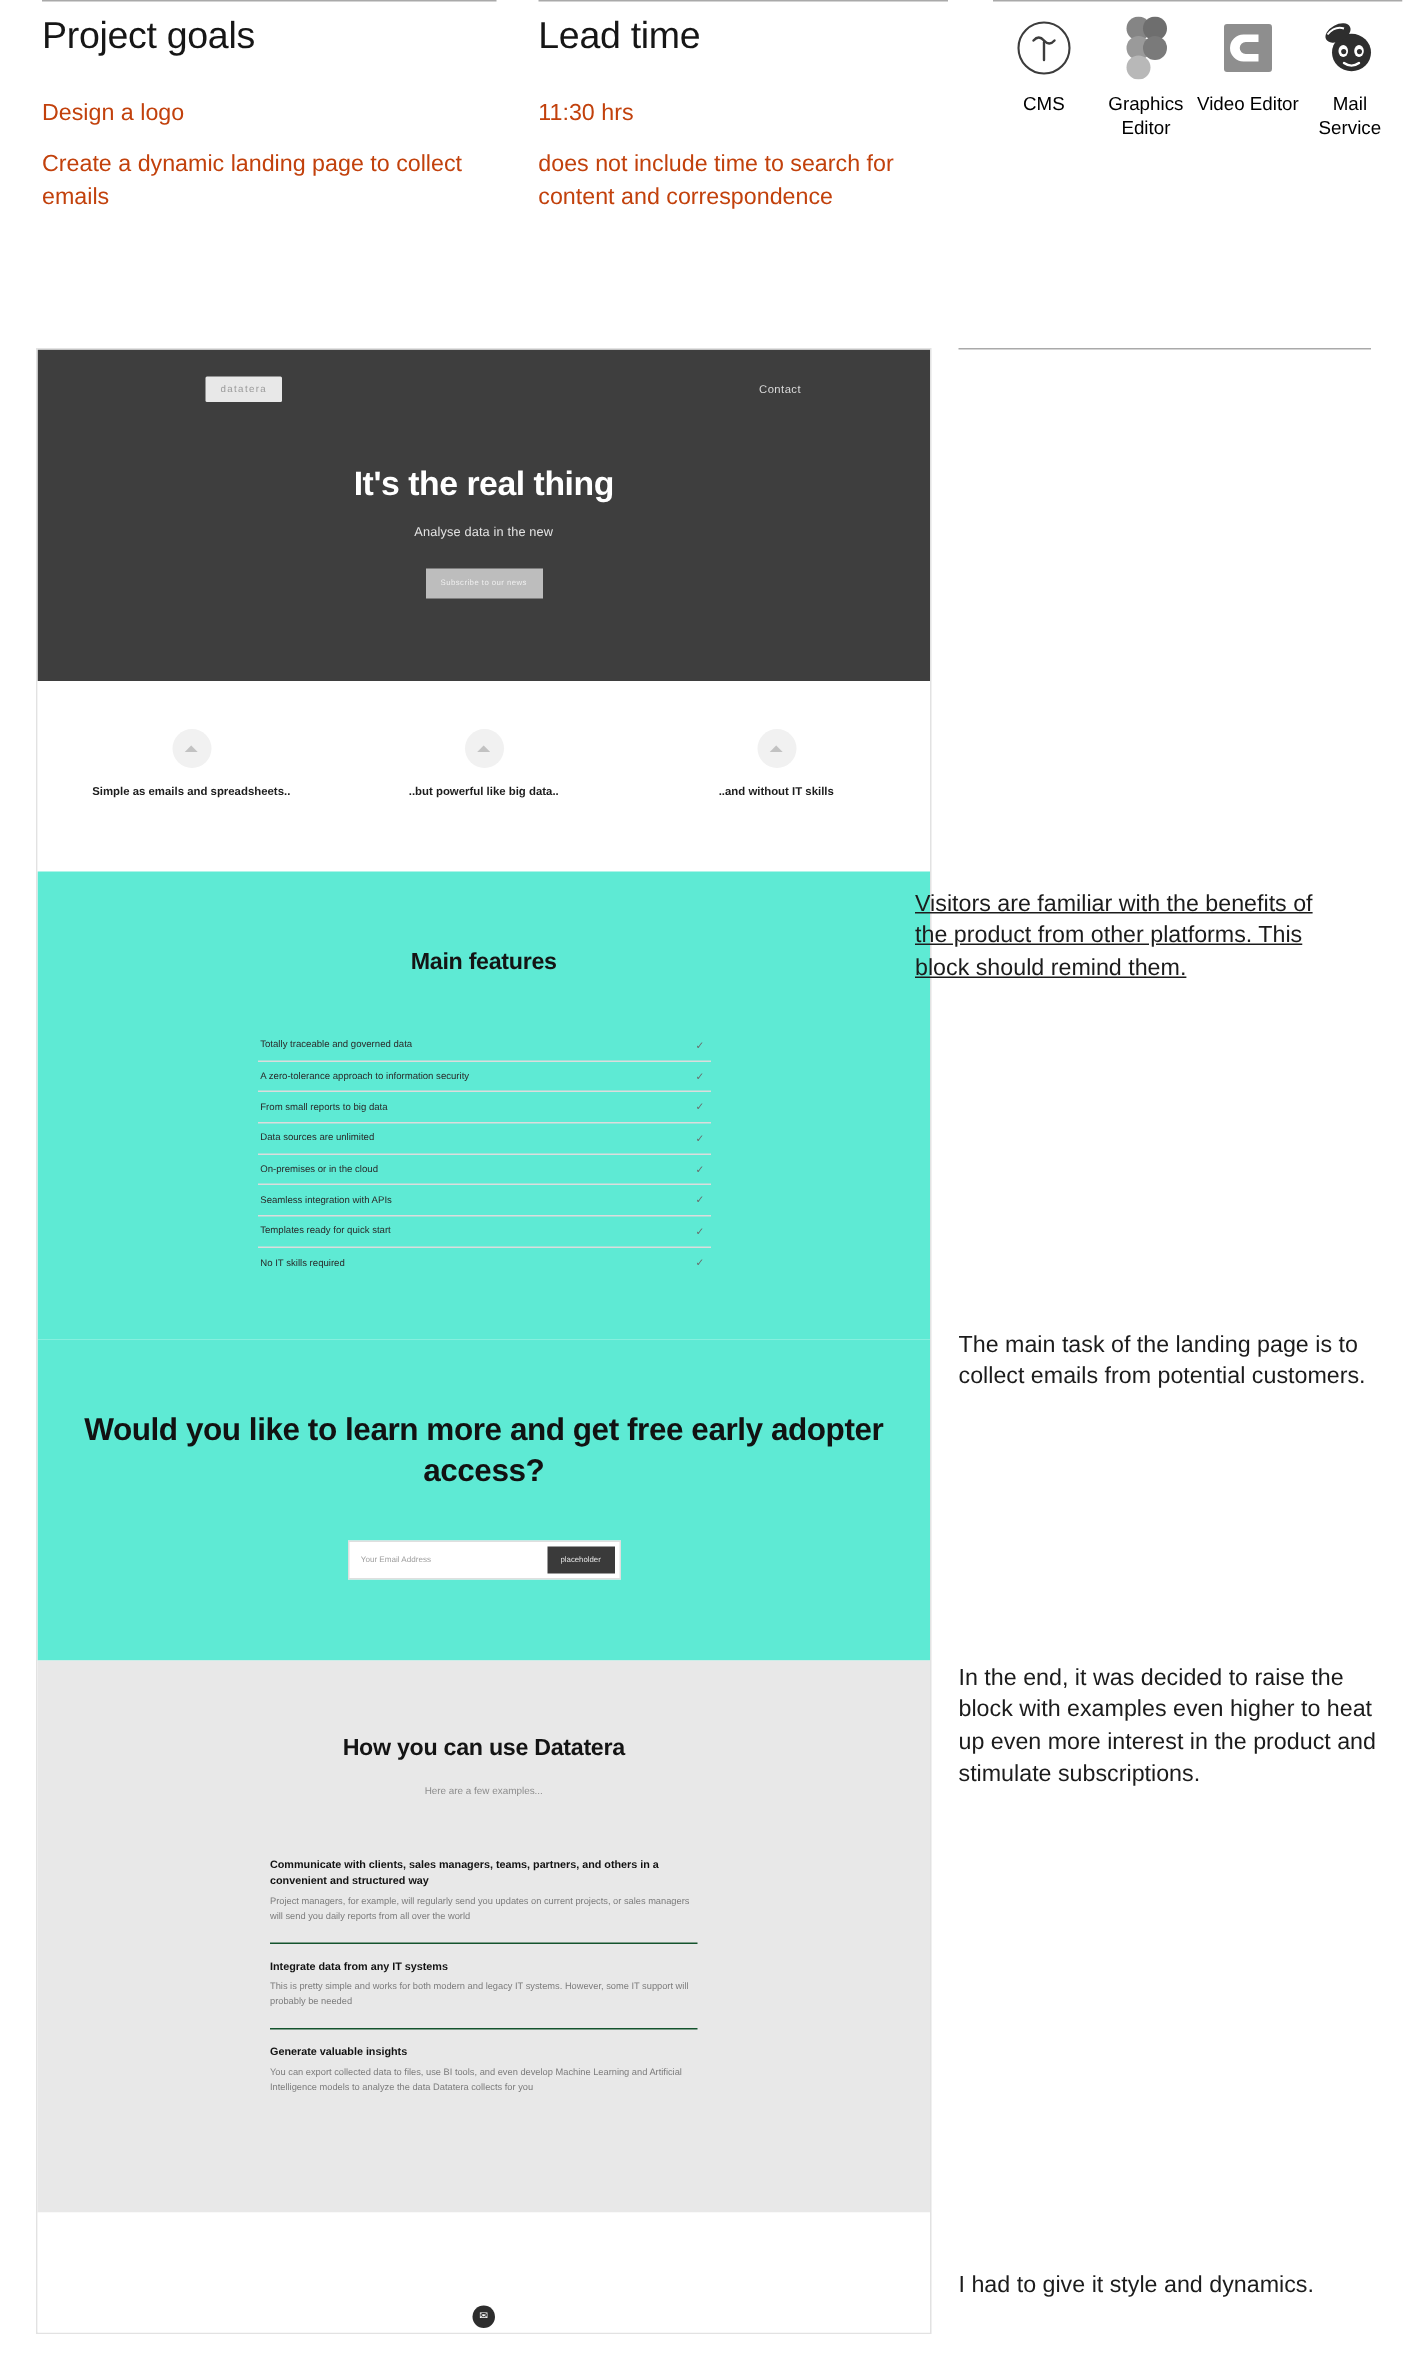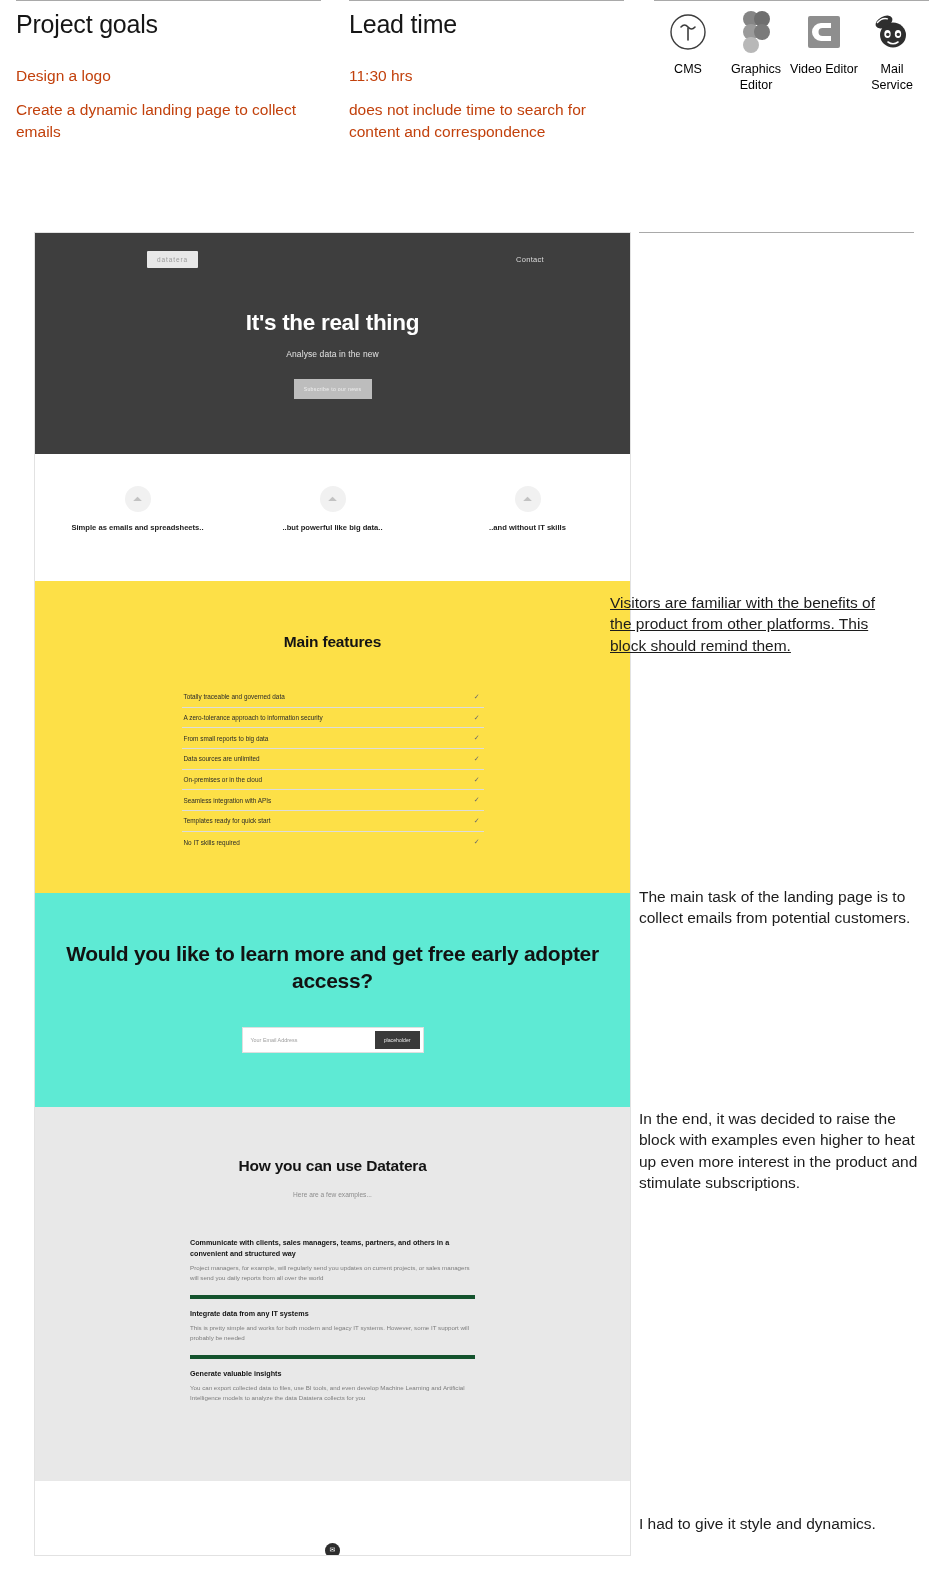--- a/index.html
+++ b/index.html
@@ -8,21 +8,21 @@
     background: #ffffff;
     font-family: "Liberation Sans", sans-serif;
     color: #1a1a1a;
     overflow: hidden;
   }
   .page { position: relative; width: 935px; height: 1571px; }
 
   
   .top { display: flex; padding: 0; }
   .col { padding-top: 0; }
-  .col-goals  { width: 305px; margin-left: 16px; }
+  .col-goals  { width: 305px; margin-left: 28px; }
   .col-lead   { width: 275px; margin-left: 28px; }
   .col-tools  { width: 275px; margin-left: 30px; }
 
   .rule { border-top: 1.2px solid #a9a9a9; width: 100%; margin-bottom: 9px; }
   .col-head {
     font-size: 25px; font-weight: 400; letter-spacing: -0.2px;
     color: #161616; line-height: 1.15; margin-bottom: 26px;
   }
   .col-line {
     font-size: 15.5px; color: #c2410c; line-height: 1.42;
@@ -35,21 +35,21 @@
   .tool-ico {
     height: 44px; display: flex; align-items: center; justify-content: center;
     margin-bottom: 8px;
   }
   .tool-label {
     font-size: 12.5px; color: #000000; line-height: 1.26;
   }
 
   
   .mockup {
-    position: absolute; left: 34px; top: 232px;
+    position: absolute; left: 24px; top: 232px;
     width: 597px; height: 1324px;
     background: #ffffff;
     border: 1px solid #e2e2e2;
     overflow: hidden;
   }
 
   
   .hero { background: #3e3e3e; height: 221px; position: relative; }
   .hero-nav {
     display: flex; align-items: center; justify-content: space-between;
@@ -84,21 +84,21 @@
   .strip-circle {
     width: 26px; height: 26px; border-radius: 50%; background: #f1f1f1;
     margin: 0 auto 11px; display: flex; align-items: center;
     justify-content: center; color: #c2c2c2; font-size: 12px;
   }
   .strip-text {
     font-size: 7.6px; font-weight: bold; color: #1d1d1d; line-height: 1.42;
   }
 
   
-  .features { background: #fde047; padding: 52px 0 40px; }
+  .features { background: #5eead4; padding: 52px 0 40px; }
   .sect-title {
     text-align: center; font-weight: bold; font-size: 15.5px;
     color: #141414; letter-spacing: -0.2px;
   }
   .feat-list { width: 302px; margin: 36px auto 0; }
   .feat-row {
     display: flex; align-items: center; justify-content: space-between;
     height: 20.7px; border-bottom: 1px solid #dcdcdc;
     font-size: 6.4px; color: #2a2a2a; padding: 0 4px 0 2px;
   }
@@ -122,21 +122,21 @@
     background: #3a3a3a; color: #e6e6e6; font-size: 5.2px;
     padding: 6px 9px; border: none;
   }
 
   
   .examples { background: #e8e8e8; padding: 50px 0 66px; }
   .ex-sub {
     text-align: center; font-size: 6.6px; color: #8d8d8d; margin-top: 16px;
   }
   .ex-list { width: 285px; margin: 30px auto 0; }
-  .ex-item { padding: 10px 0 12px; border-bottom: 4px solid #14532d; }
+  .ex-item { padding: 10px 0 12px; border-bottom: 1px solid #14532d; }
   .ex-item:last-child { border-bottom: none; }
   .ex-h {
     font-size: 7.2px; font-weight: bold; color: #121212; line-height: 1.5;
     margin-bottom: 3px;
   }
   .ex-p { font-size: 6.2px; color: #7c7c7c; line-height: 1.62; }
 
   
   .foot { background: #ffffff; padding: 62px 0 40px; text-align: center; }
   .foot-ico {

